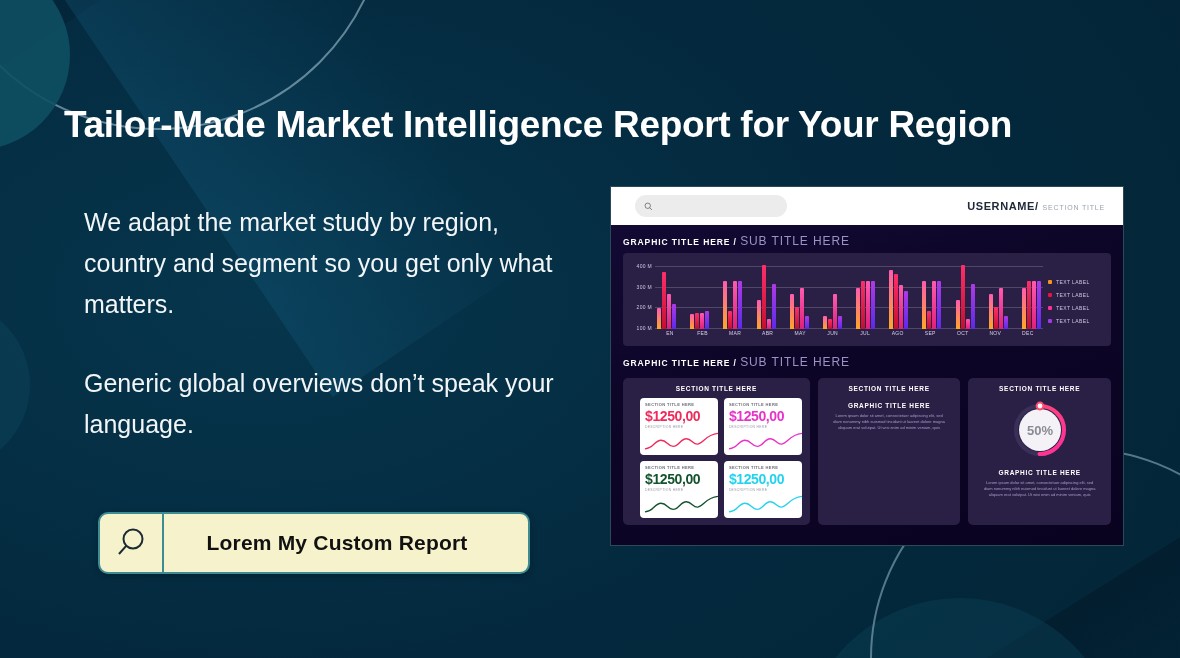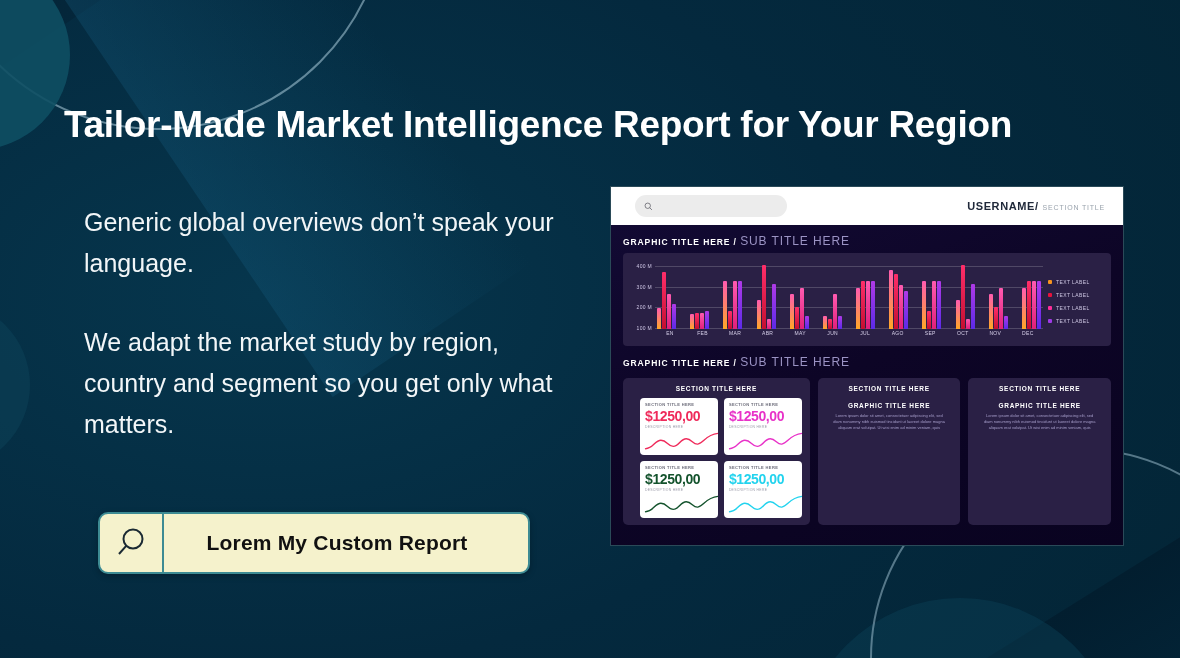--- a/index.html
+++ b/index.html
@@ -207,22 +207,22 @@
 
   <div class="circ-br2"></div>
   <div class="circ-br"></div>
 </div>
 
 <div class="stage">
 
   <div class="headline">Tailor-Made Market Intelligence Report for Your Region</div>
 
   <div class="body-copy">
+    <p>We adapt the market study by region, country and segment so you get only what matters.</p>
     <p>Generic global overviews don’t speak your language.</p>
-    <p>We adapt the market study by region, country and segment so you get only what matters.</p>
   </div>
 
   <div class="cta">
     <div class="cta-icon">
       <svg width="34" height="34" viewBox="0 0 34 34" fill="none">
         <circle cx="19" cy="13" r="9.5" stroke="#1b2a33" stroke-width="2"></circle>
         <line x1="12.2" y1="19.8" x2="5" y2="28" stroke="#1b2a33" stroke-width="2"></line>
       </svg>
     </div>
     <div class="cta-label">Lorem My Custom Report</div>
@@ -421,20 +421,33 @@
         </div>
 
         <div class="panel donut-panel">
           <div class="panel-head">SECTION TITLE HERE</div>
           <div class="donut-label">GRAPHIC TITLE HERE</div>
           <div class="donut-body">Lorem ipsum dolor sit amet, consectetuer adipiscing elit, sed diam nonummy nibh euismod tincidunt ut laoreet dolore magna aliquam erat volutpat. Ut wisi enim ad minim veniam, quis</div>
         </div>
 
         <div class="panel donut-panel">
           <div class="panel-head">SECTION TITLE HERE</div>
+          <div class="donut-wrap" id="donut-1"><svg width="58" height="58" viewBox="0 0 58 58">
+                <defs>
+                  <linearGradient id="gr1" x1="0" y1="1" x2="1" y2="0">
+                    <stop offset="0%" stop-color="#ff2e9a"></stop>
+                    <stop offset="100%" stop-color="#ff4d6d"></stop>
+                  </linearGradient>
+                </defs>
+                <circle cx="29" cy="29" r="24" fill="none" stroke="#3a2f58" stroke-width="4"></circle>
+                <circle cx="29" cy="29" r="24" fill="none" stroke="url(#gr1)" stroke-width="4" stroke-linecap="round" stroke-dasharray="75.4 150.8" transform="rotate(-90 29 29)"></circle>
+                <circle cx="29" cy="29" r="21" fill="#f4f2f6"></circle>
+                <circle cx="29" cy="5" r="3.4" fill="#fff" stroke="#ff4d6d" stroke-width="2"></circle>
+                <text x="29" y="33.5" text-anchor="middle" font-family="Liberation Sans, sans-serif" font-size="13" font-weight="bold" fill="#8b8b96">50%</text>
+              </svg></div>
           <div class="donut-label">GRAPHIC TITLE HERE</div>
           <div class="donut-body">Lorem ipsum dolor sit amet, consectetuer adipiscing elit, sed diam nonummy nibh euismod tincidunt ut laoreet dolore magna aliquam erat volutpat. Ut wisi enim ad minim veniam, quis</div>
         </div>
 
       </div>
     </div>
   </div>
 </div>
 
 </body></html>

